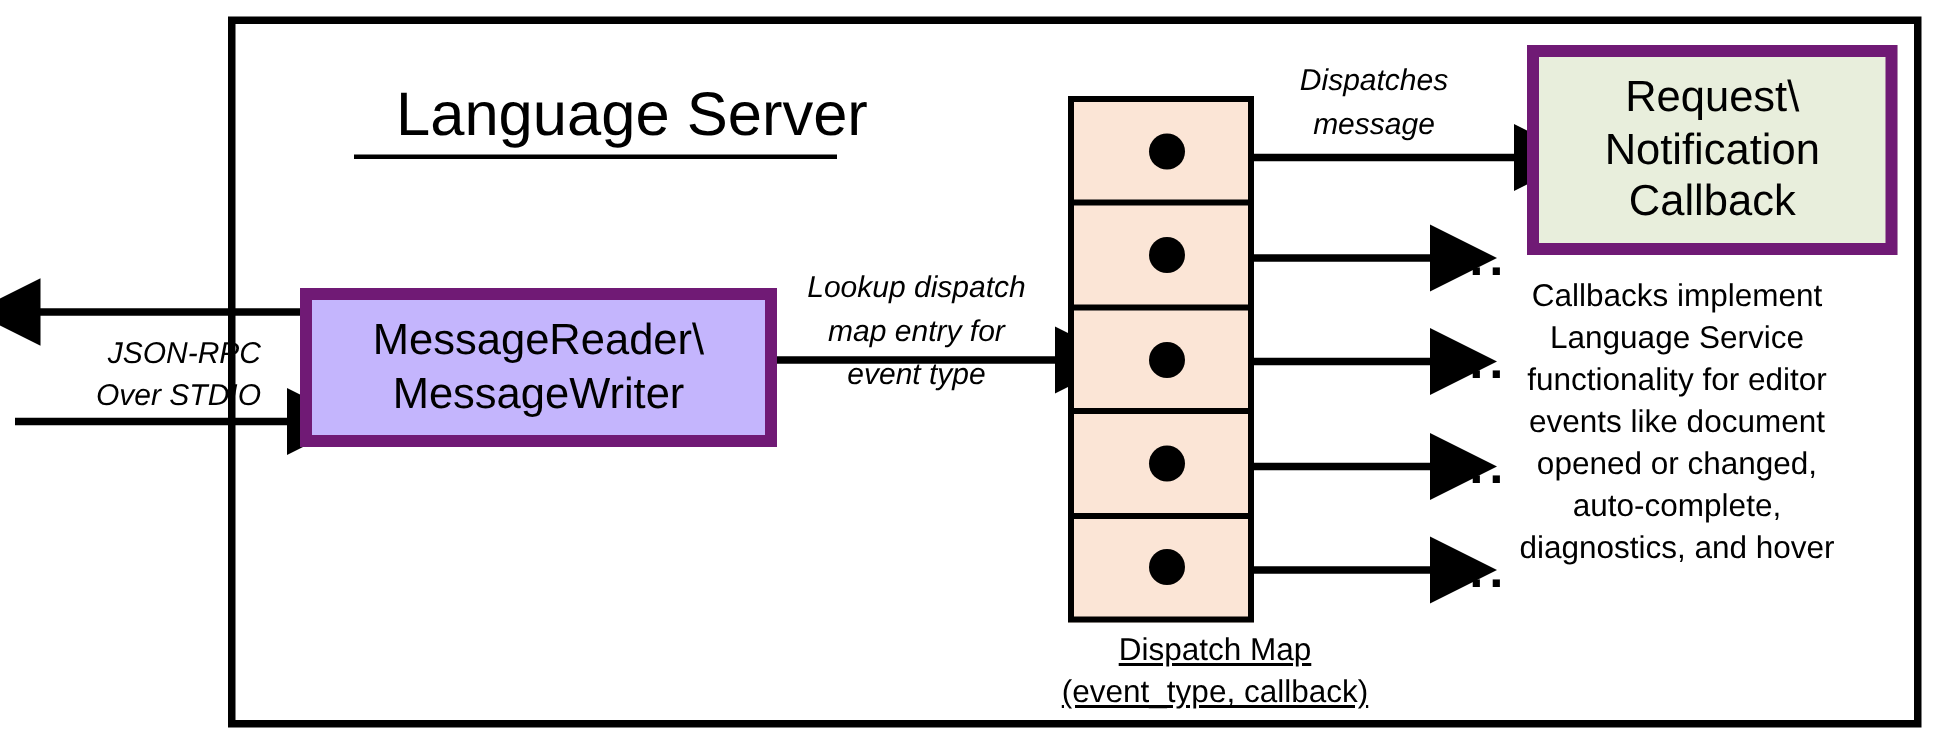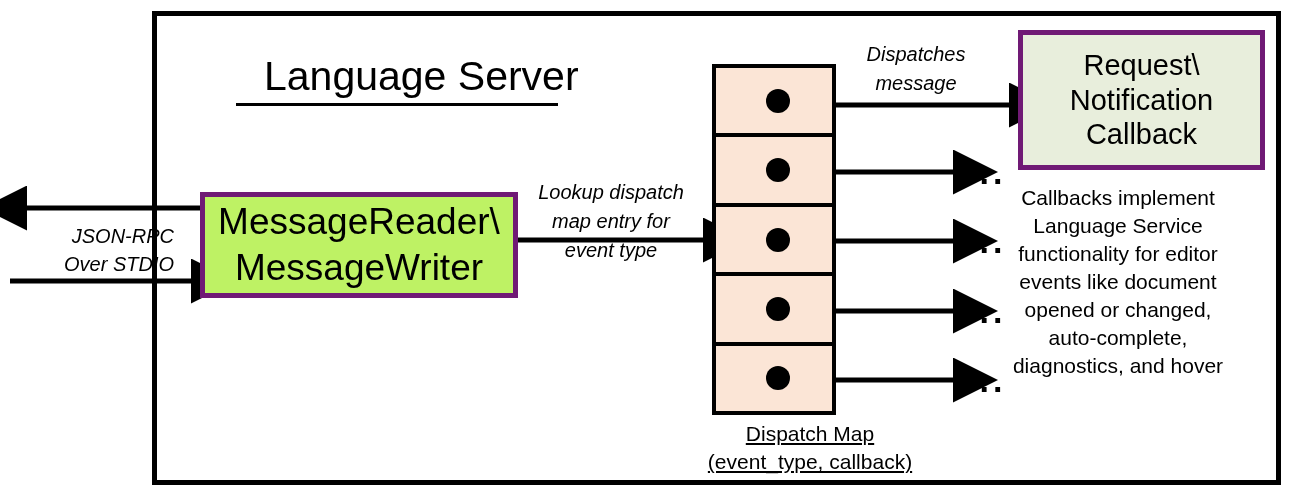--- a/index.html
+++ b/index.html
@@ -56,35 +56,35 @@
     left: 236px;
     top: 103px;
     width: 322px;
     height: 3px;
     background: #000;
   }
 
   
   .box {
     position: absolute;
-    border: 5px solid #701a75;
+    border: 8px solid #701a75;
     box-sizing: border-box;
     display: flex;
     align-items: center;
     justify-content: center;
     text-align: center;
     color: #000;
   }
   .box-reader {
     left: 200px;
     top: 192px;
     width: 318px;
     height: 106px;
-    background: #bef264;
-    font-size: 37px;
+    background: #c4b5fd;
+    font-size: 29px;
     line-height: 1.25;
   }
   .box-callback {
     left: 1018px;
     top: 30px;
     width: 247px;
     height: 140px;
     background: #E8EEDC;
     font-size: 29px;
     line-height: 1.2;

